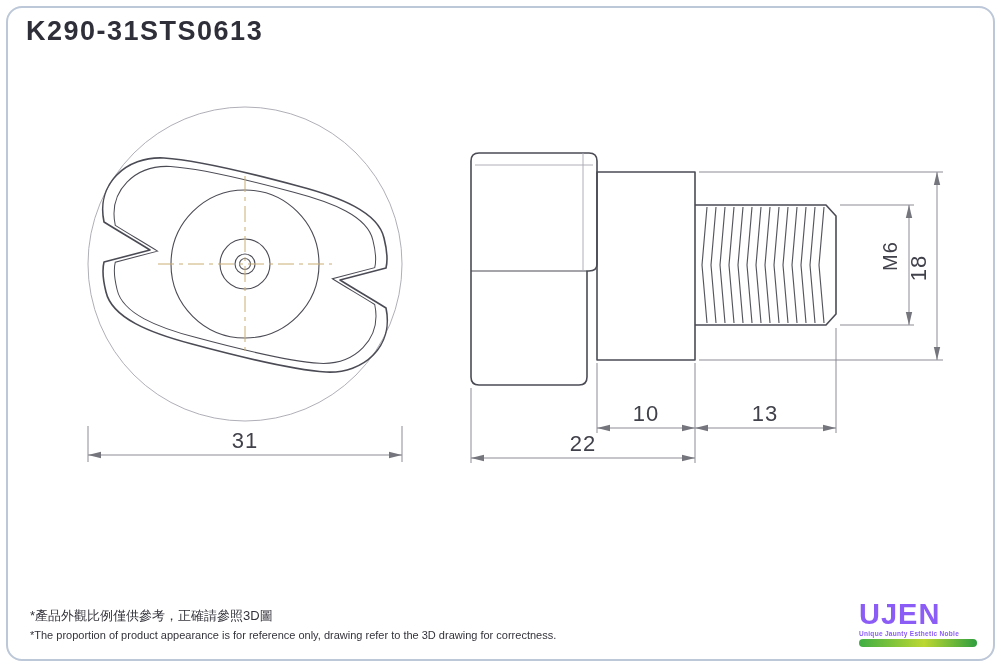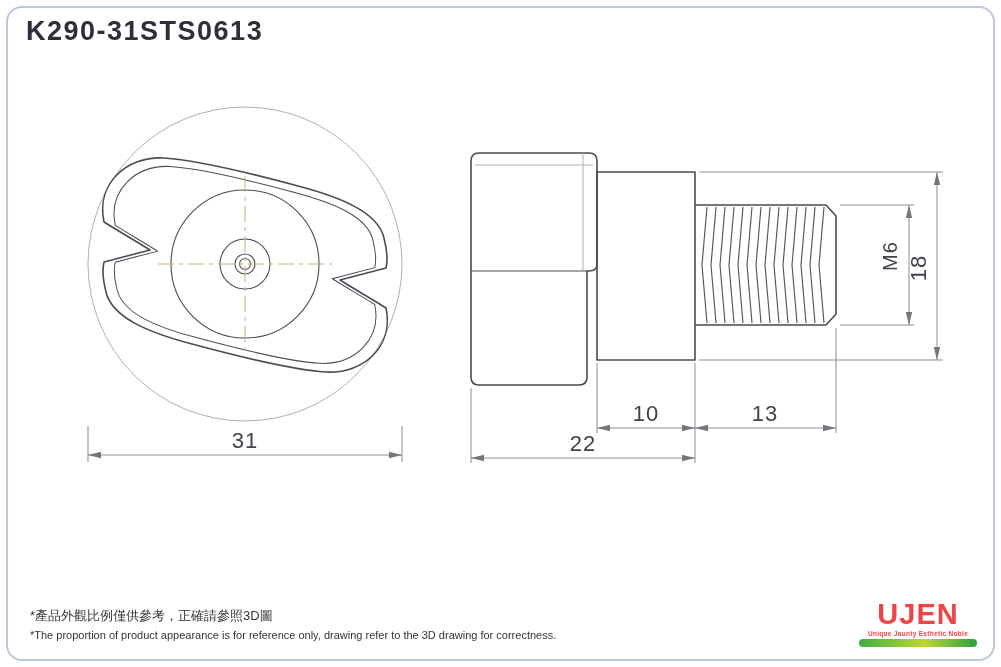--- a/index.html
+++ b/index.html
@@ -26,21 +26,21 @@
   .lite  { stroke:#a6a6b0; fill:none; stroke-width:0.9; }
   .cl    { stroke:#c9ae74; fill:none; stroke-width:1; stroke-dasharray:16 5 4 5; }
   .arr   { fill:#75757d; stroke:none; }
   .dimtxt {
     fill:#41414b; font-size:22px; font-family:"Liberation Sans", sans-serif;
     text-anchor:middle; letter-spacing:1px;
   }
   .footnotes { position:absolute; left:30px; bottom:26px; color:#33333b; }
   .fn-zh { font-size:13px; margin-bottom:4px; }
   .fn-en { font-size:11px; }
-  .logo { position:absolute; right:24px; bottom:20px; width:118px; text-align:center; color:#ef4444; }
+  .logo { position:absolute; right:24px; bottom:20px; width:118px; color:#8b5cf6; }
   .logo-word { font-size:29px; font-weight:800; letter-spacing:1px; line-height:1; }
   .logo-tag  { font-size:6.5px; letter-spacing:0.3px; white-space:nowrap; margin-top:1px; font-weight:700; }
   .logo-bar  { height:8px; border-radius:4px; margin-top:2px;
                background:linear-gradient(90deg,#3fae44,#bcd832 55%,#2f9e3f); }
 </style>
 </head>
 <body>
 
 <div class="page-border"></div>
 

